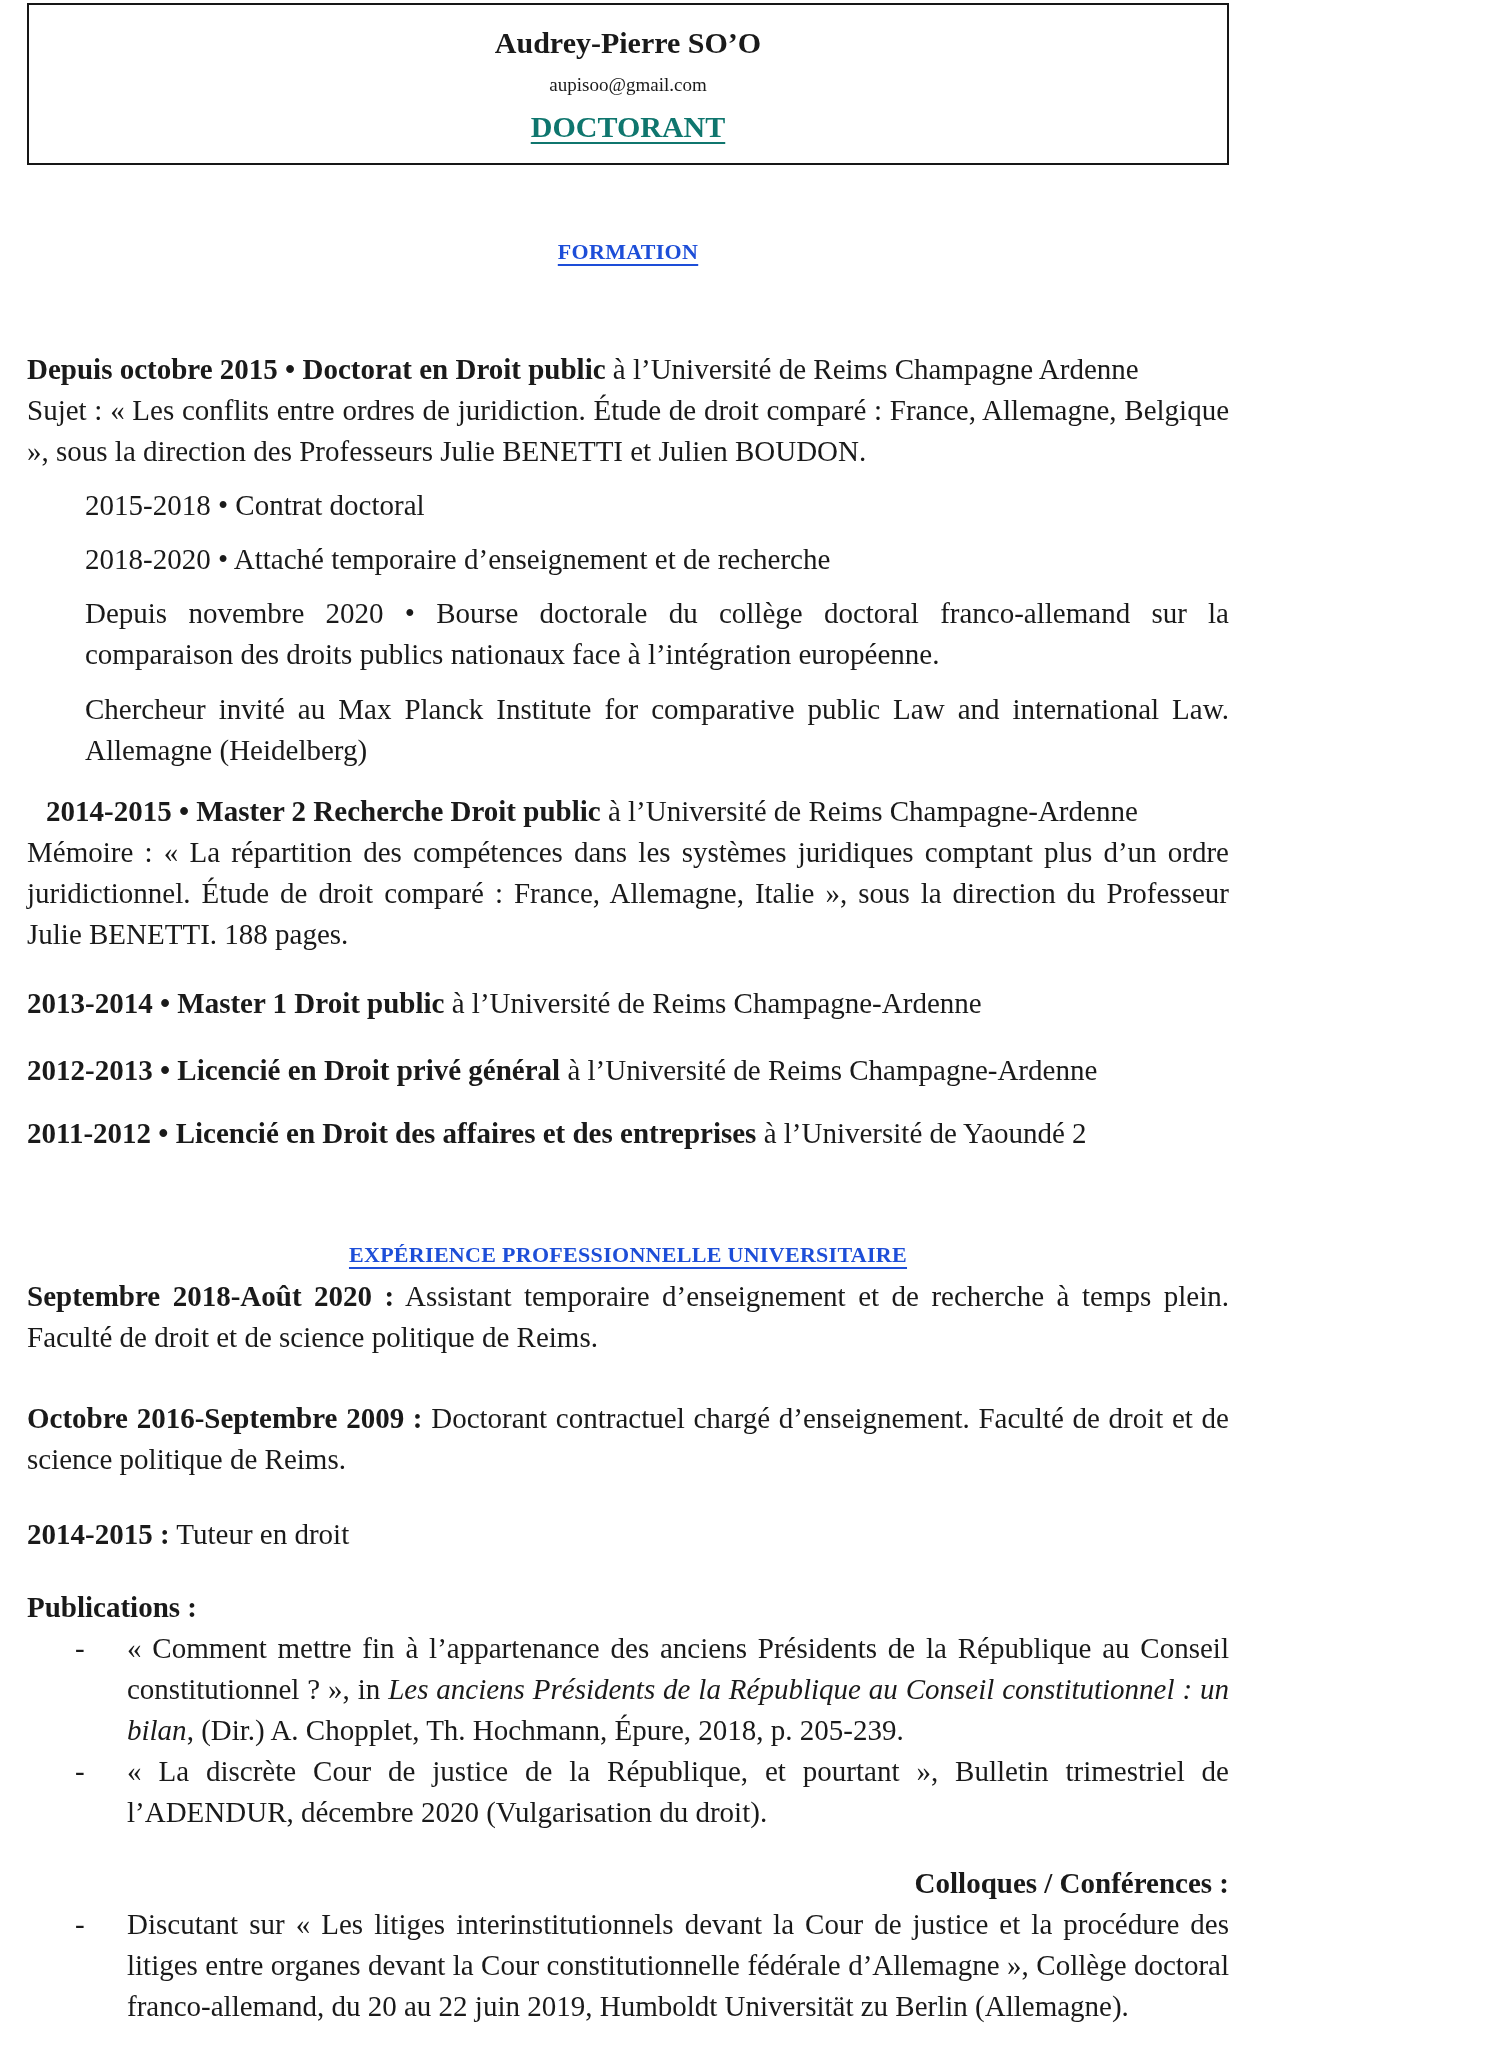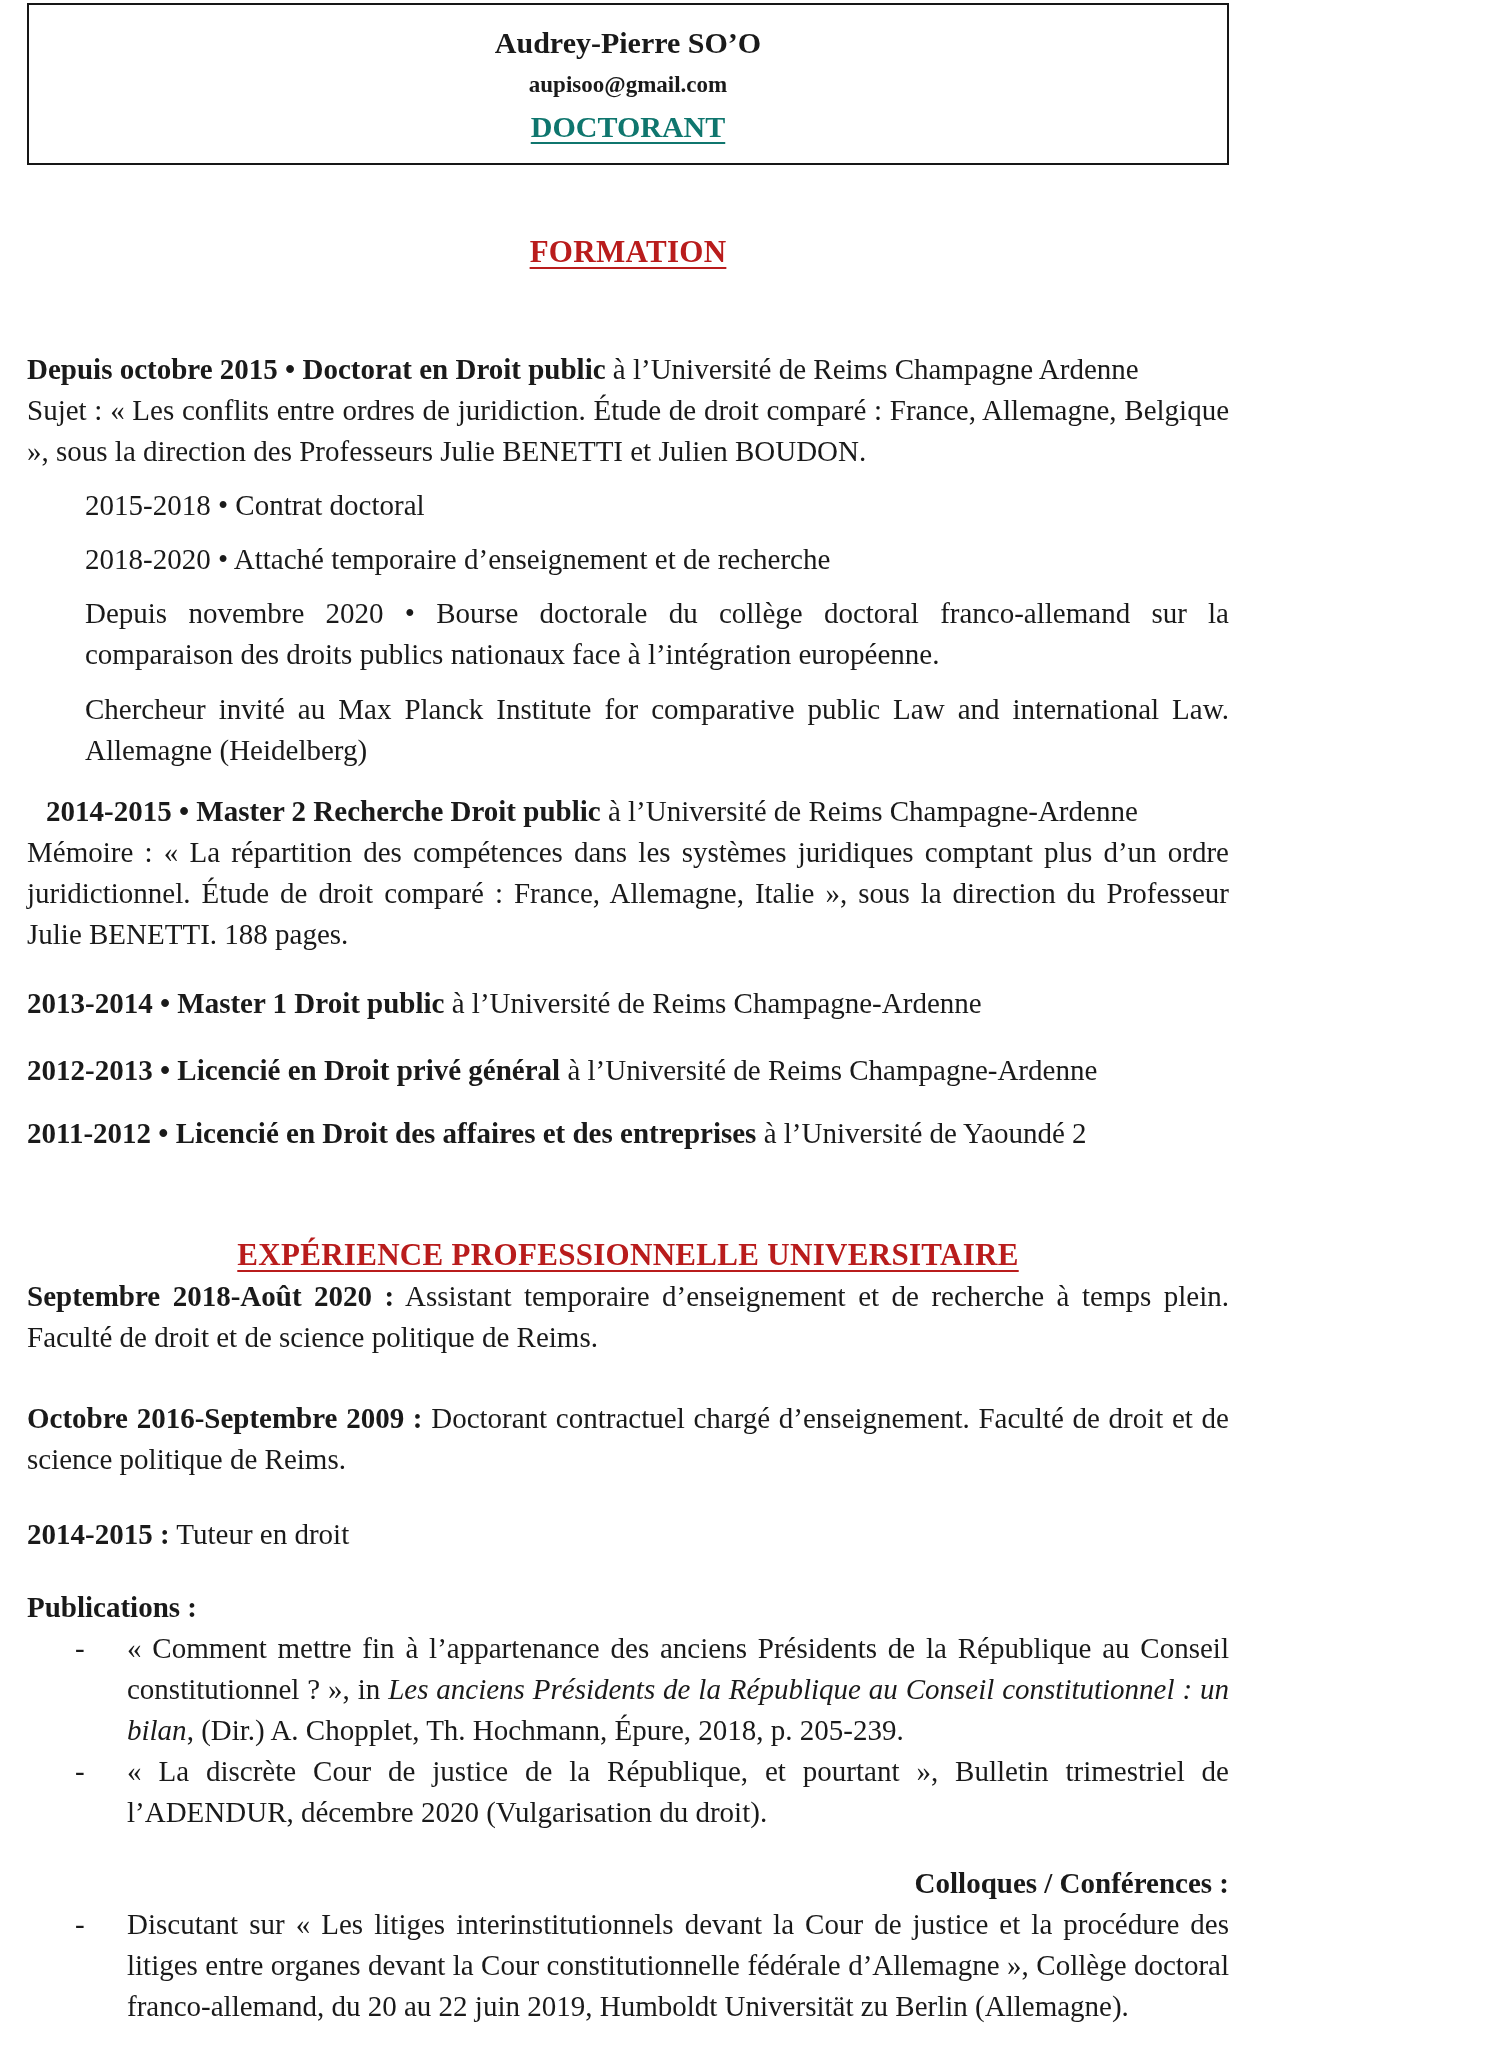--- a/index.html
+++ b/index.html
@@ -20,36 +20,36 @@
     box-sizing: border-box;
     border: 2px solid #161616;
     display: flex;
     flex-direction: column;
     align-items: center;
     justify-content: center;
     gap: 9px;
     text-align: center;
   }
   .name { font-weight: bold; font-size: 30px; line-height: 34px; }
-  .email { font-size: 23px; line-height: 32px; font-weight: bold; }
+  .email { font-size: 19px; line-height: 32px; }
   .role {
     color: #0f766e;
     font-weight: bold;
     font-size: 30px;
     line-height: 33px;
     text-decoration: underline;
     text-decoration-thickness: 2px;
     text-underline-offset: 5px;
     text-align: right;
   }
   .section-title {
     text-align: center;
-    color: #b91c1c;
+    color: #1d4ed8;
     font-weight: bold;
-    font-size: 31px;
+    font-size: 22px;
     line-height: 42px;
     text-decoration: underline;
     text-decoration-thickness: 2px;
     text-underline-offset: 5px;
     letter-spacing: 0.3px;
   }
   .h-formation { margin: 66px 27px 0 27px; }
   .h-exp { margin: 80px 27px 0 27px; }
   .content { margin: 0 27px; }
   p { margin: 0; }

